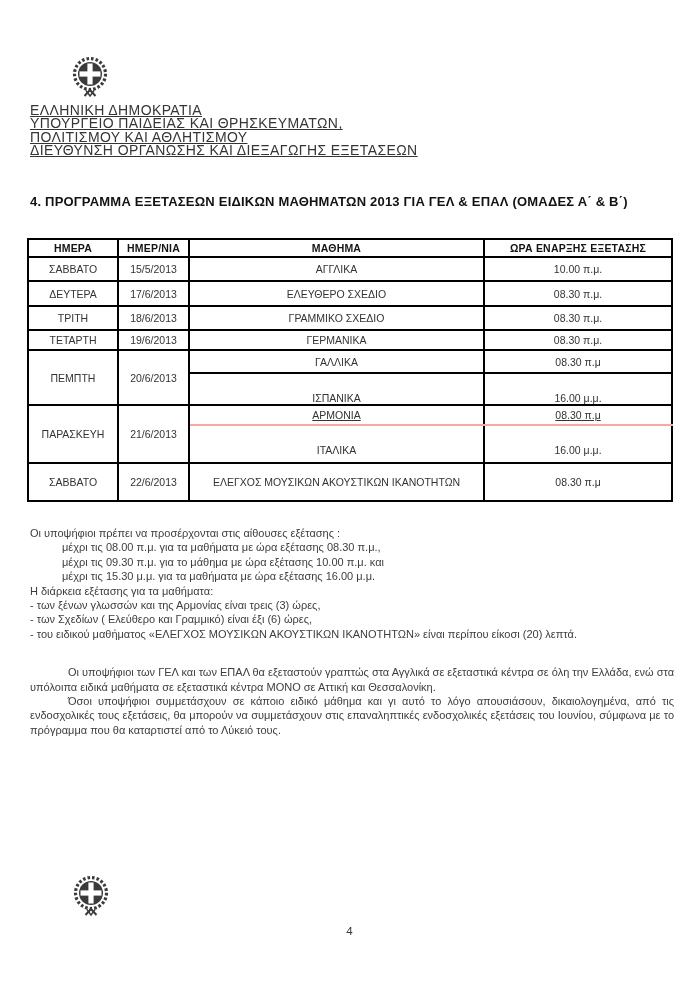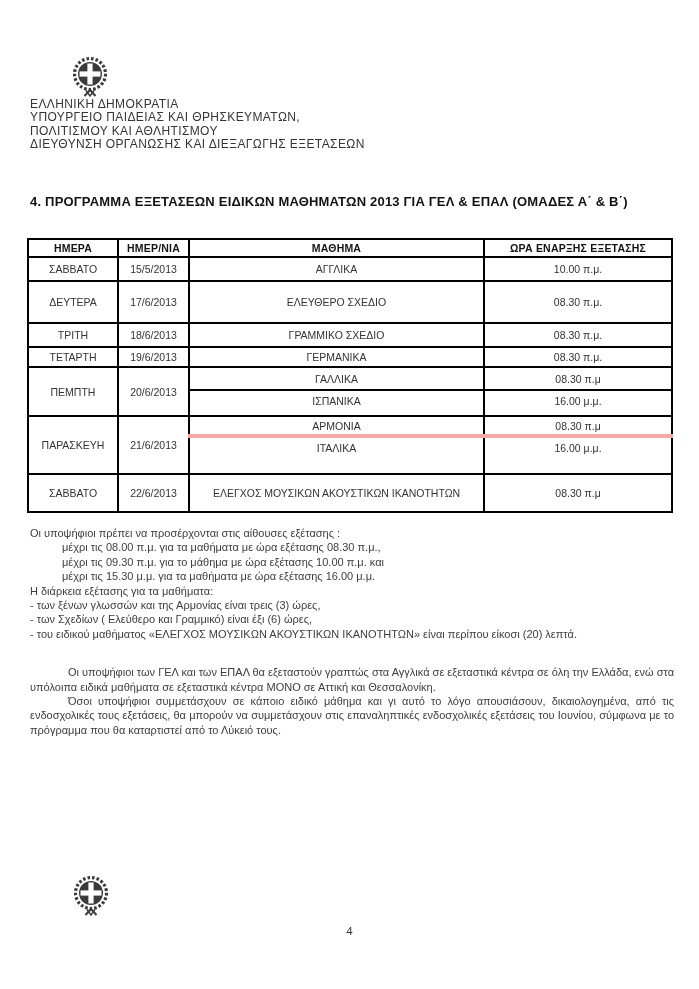--- a/index.html
+++ b/index.html
@@ -11,24 +11,25 @@
     background: #ffffff;
     font-family: "Liberation Sans", "DejaVu Sans", sans-serif;
     color: #3d3d3d;
     overflow: hidden;
   }
 
   
   .emblem-top { position: absolute; left: 71px; top: 55px; }
   .emblem-bottom { position: absolute; left: 72px; top: 874px; }
   .letterhead {
-    position: absolute; left: 30px; top: 98px;
-    font-size: 12px; line-height: 13.4px;
+    position: absolute; left: 30px; top: 104px;
+    font-size: 14px; line-height: 13.4px;
     letter-spacing: 0.4px; color: #353535;
     white-space: nowrap;
+    text-decoration: underline;
   }
 
   
   .doc-title {
     position: absolute; left: 30px; top: 194px;
     font-size: 13px; font-weight: bold; color: #121212;
     letter-spacing: 0.2px; white-space: nowrap; text-align: center;
   }
 
   
@@ -41,22 +42,22 @@
     border: 2px solid #000000;
     padding: 0 3px;
     overflow: hidden;
   }
   .exam-table th {
     font-size: 10.5px; font-weight: bold; color: #141414;
     letter-spacing: 0.2px;
   }
   .exam-table td { font-weight: normal; }
   tr.sub-top td.divided { border-bottom: 2px solid #000000; }
-  tr.sub-top.gray td.divided { border-bottom: 4px solid #fca5a5; }
-  tr.sub-bottom td { vertical-align: top; padding-top: 4px; border-top: 2px solid #000000; }
+  tr.sub-top.gray td.divided { border-bottom: 2px solid #fca5a5; text-decoration: underline; }
+  tr.sub-bottom td { vertical-align: top; padding-top: 18px; border-top: 2px solid #000000; }
   tr.sub-bottom.gray td { border-top: 2px solid #9e9e9e; }
 
   
   .notes {
     position: absolute; left: 30px; top: 526px; width: 644px;
     font-size: 11px; line-height: 14.4px; color: #3d3d3d;
   }
   .note-line { white-space: nowrap; }
   .note-line.indent { padding-left: 32px; }
   .para { text-align: justify; text-indent: 38px; margin: 0; }
@@ -106,21 +107,21 @@
         <th>ΗΜΕΡ/ΝΙΑ</th>
         <th>ΜΑΘΗΜΑ</th>
         <th>ΩΡΑ ΕΝΑΡΞΗΣ ΕΞΕΤΑΣΗΣ</th>
       </tr>
       <tr style="height:24px">
         <td>ΣΑΒΒΑΤΟ</td>
         <td>15/5/2013</td>
         <td>ΑΓΓΛΙΚΑ</td>
         <td>10.00 π.μ.</td>
       </tr>
-      <tr style="height:42px">
+      <tr style="height:25px">
         <td>ΔΕΥΤΕΡΑ</td>
         <td>17/6/2013</td>
         <td>ΕΛΕΥΘΕΡΟ ΣΧΕΔΙΟ</td>
         <td>08.30 π.μ.</td>
       </tr>
       <tr style="height:24px">
         <td>ΤΡΙΤΗ</td>
         <td>18/6/2013</td>
         <td>ΓΡΑΜΜΙΚΟ ΣΧΕΔΙΟ</td>
         <td>08.30 π.μ.</td>

